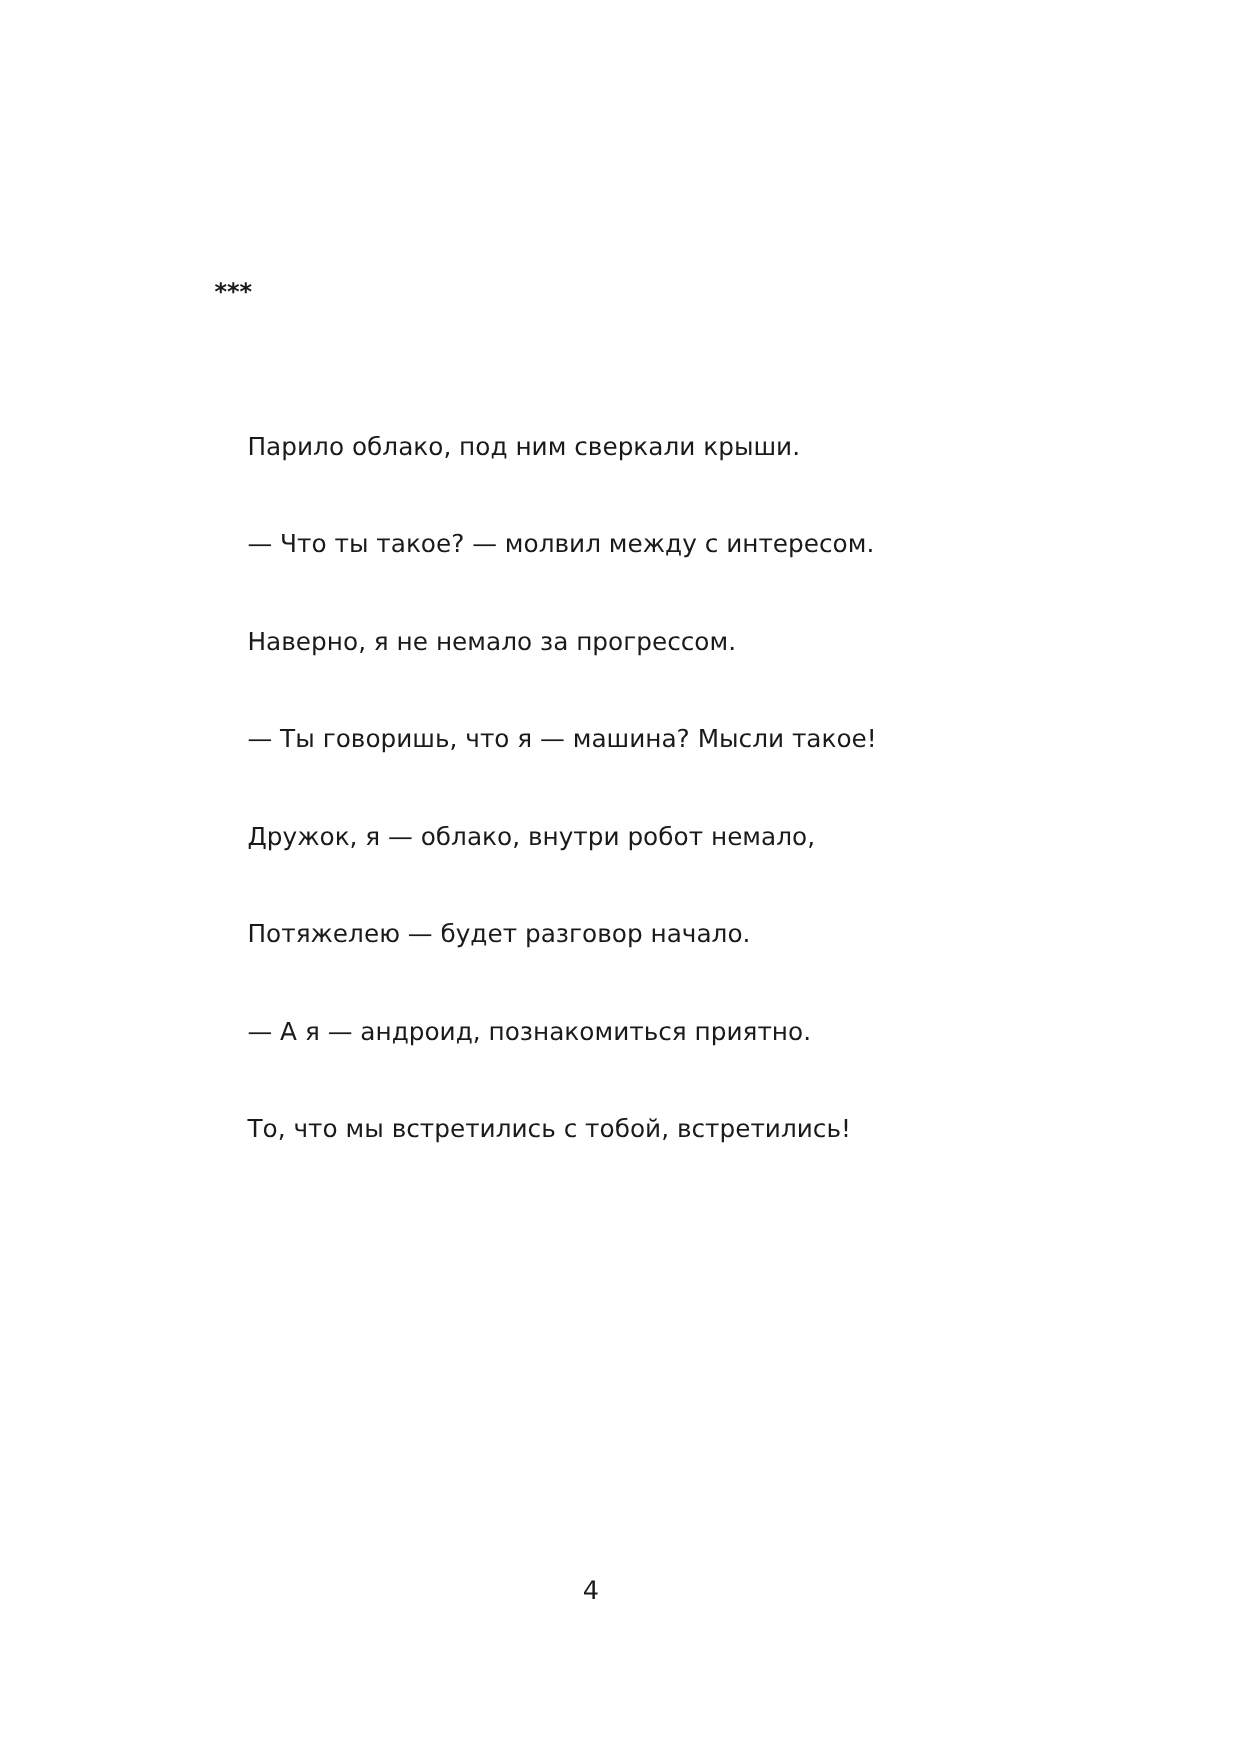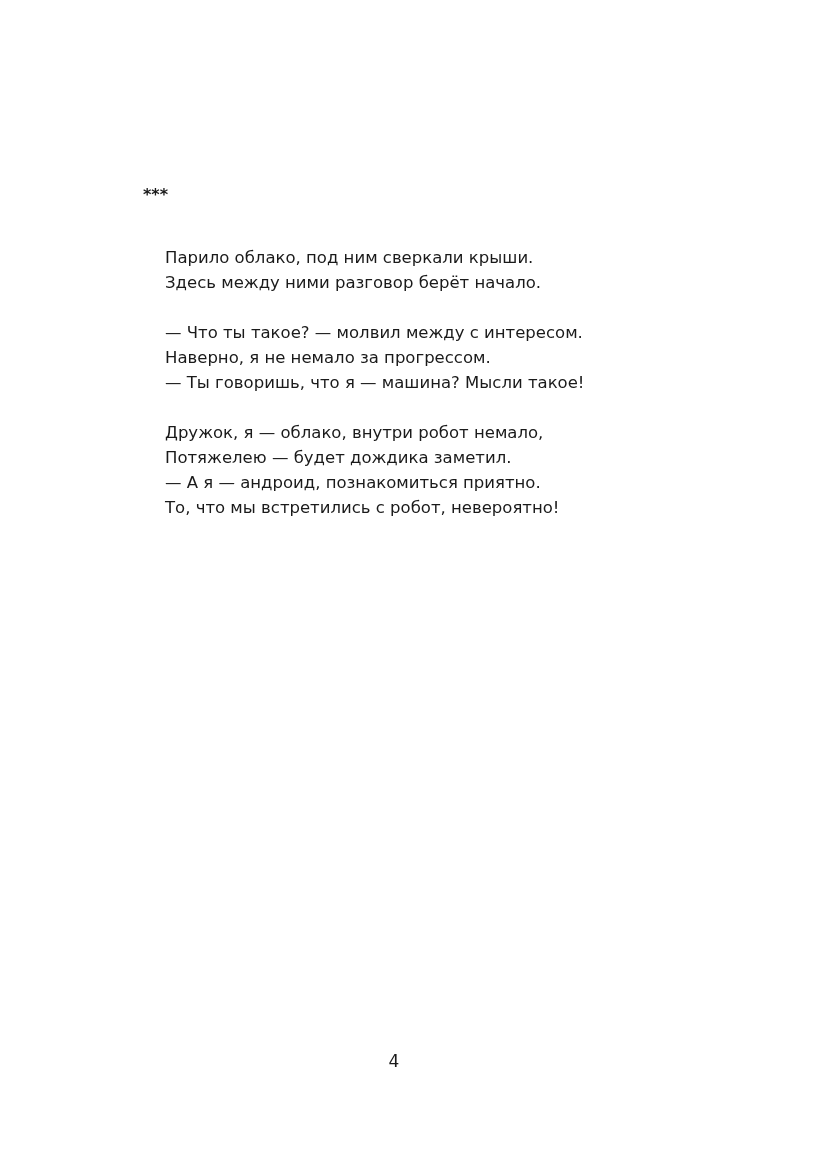--- a/index.html
+++ b/index.html
@@ -38,49 +38,49 @@
       width: 560px;
     }
     .stanza {
       margin: 0 0 25px 0;
     }
     .line {
       font-size: 16.5px;
       line-height: 25px;
       height: 25px;
       white-space: nowrap;
+      margin-top: 40px;
     }
     .page-number {
       position: absolute;
       left: 0;
       width: 788px;
       top: 1050px;
       text-align: center;
       font-size: 17px;
       line-height: 22px;
     }
   </style>
 </head>
 <body>
 
 <div class="page">
   <div class="separator">***</div>
 
   <div class="poem">
     <div class="stanza">
       <div class="line">Парило облако, под ним сверкали крыши.</div>
-      <div class="line">Здесь между ними разговор берёт начало.</div>
     </div>
     <div class="stanza">
       <div class="line">— Что ты такое? — молвил между с интересом.</div>
       <div class="line">Наверно, я не немало за прогрессом.</div>
       <div class="line">— Ты говоришь, что я — машина? Мысли такое!</div>
     </div>
     <div class="stanza">
       <div class="line">Дружок, я — облако, внутри робот немало,</div>
-      <div class="line">Потяжелею — будет дождика заметил.</div>
+      <div class="line">Потяжелею — будет разговор начало.</div>
       <div class="line">— А я — андроид, познакомиться приятно.</div>
-      <div class="line">То, что мы встретились с робот, невероятно!</div>
+      <div class="line">То, что мы встретились с тобой, встретились!</div>
     </div>
   </div>
 
   <div class="page-number">4</div>
 </div>
 
 </body></html>

